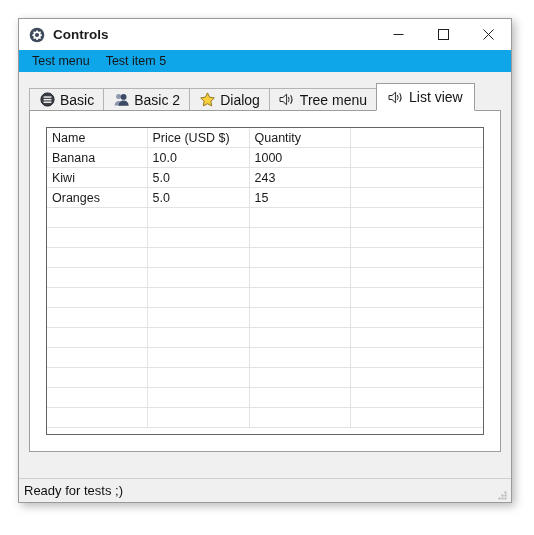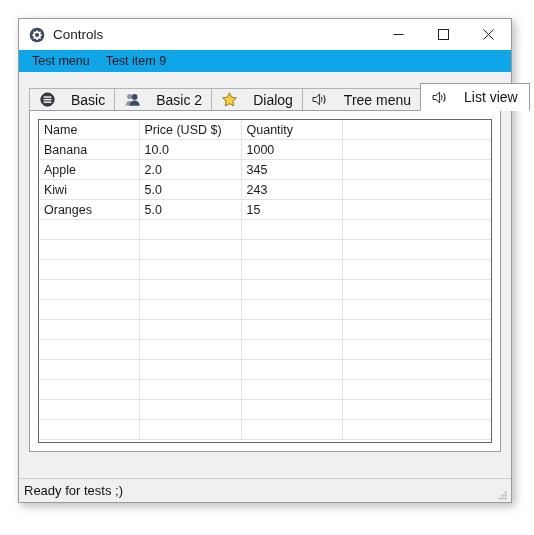--- a/index.html
+++ b/index.html
@@ -35,20 +35,21 @@
   }
 
   
   .titlebar {
     height: 31px;
     background: #ffffff;
     display: flex;
     align-items: center;
     flex: none;
     position: relative;
+    font-weight: bold;
   }
   .title-icon {
     margin-left: 9px;
     width: 17px;
     height: 17px;
     flex: none;
     display: flex;
     align-items: center;
     justify-content: center;
   }
@@ -110,21 +111,21 @@
     align-items: flex-end;
     height: 28px;
     flex: none;
     position: relative;
     z-index: 2;
     padding-left: 0px;
   }
   .tab {
     display: flex;
     align-items: center;
-    gap: 16px;
+    gap: 5px;
     height: 22px;
     padding: 0 9px;
     box-sizing: border-box;
     background: #f0f0f0;
     border: 1px solid #b4b4b4;
     border-bottom: none;
     font-size: 14px;
     color: #131313;
     white-space: nowrap;
     margin-right: -1px;
@@ -149,21 +150,21 @@
     justify-content: center;
   }
   .tab .tlabel { line-height: 1; }
 
   
   .tabpanel {
     flex: 1 1 auto;
     background: #ffffff;
     border: 1px solid #9d9d9d;
     box-sizing: border-box;
-    padding: 8px;
+    padding: 16px;
     position: relative;
     z-index: 1;
   }
 
   
   .listview {
     width: 100%;
     height: 100%;
     border: 1px solid #646464;
     box-sizing: border-box;
@@ -252,21 +253,21 @@
             </svg>
         </div>
       </div>
     </div>
 
     <div class="menubar">
       <div class="menu-item">
         <span>Test menu</span>
       </div>
       <div class="menu-item">
-        <span>Test item 9</span>
+        <span>Test item 5</span>
       </div>
     </div>
 
     <div class="client">
 
       <div class="tabstrip">
 
         <div class="tab">
           <span class="ticon">
             <svg width="15" height="15" viewBox="0 0 15 15">
@@ -342,26 +343,20 @@
               </tr>
             </thead>
             <tbody id="grid-body">
                 <tr>
                   <td>Banana</td>
                   <td>10.0</td>
                   <td>1000</td>
                   <td></td>
                 </tr>
                 <tr>
-                  <td>Apple</td>
-                  <td>2.0</td>
-                  <td>345</td>
-                  <td></td>
-                </tr>
-                <tr>
                   <td>Kiwi</td>
                   <td>5.0</td>
                   <td>243</td>
                   <td></td>
                 </tr>
                 <tr>
                   <td>Oranges</td>
                   <td>5.0</td>
                   <td>15</td>
                   <td></td>

